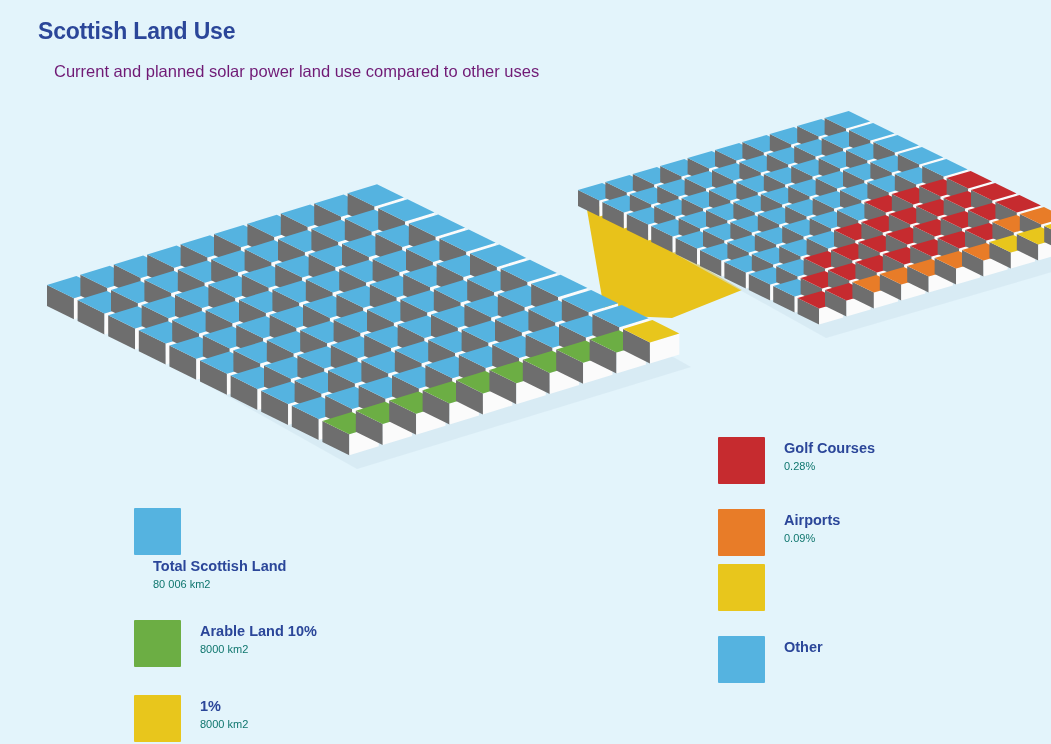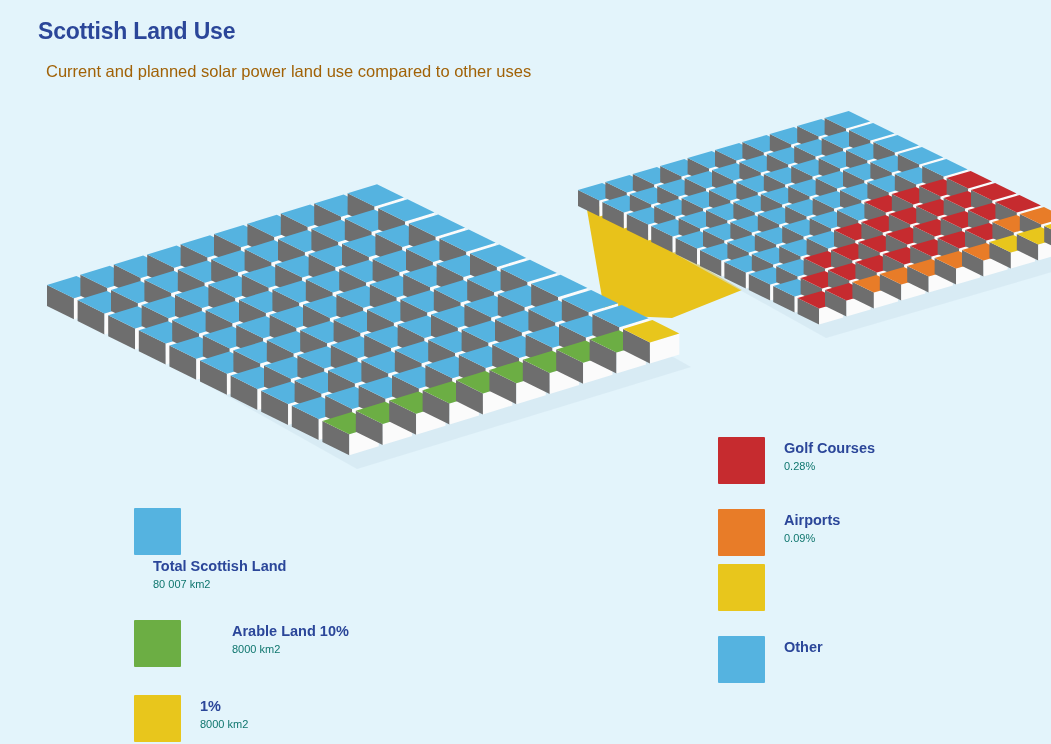--- a/index.html
+++ b/index.html
@@ -27,22 +27,22 @@
     font-size: 23px;
     font-weight: bold;
     color: #2b4699;
     letter-spacing: -0.2px;
     margin: 0;
     white-space: nowrap;
   }
   #page-subtitle {
     font-size: 16.5px;
     font-weight: normal;
-    color: #a16207;
-    margin: 17px 0 0 8px;
+    color: #701a75;
+    margin: 17px 0 0 16px;
     white-space: nowrap;
   }
 
   
   .iso-wrap { position: absolute; }
   .iso-svg { display: block; overflow: visible; }
 
   
   .legend-col { position: absolute; }
   .legend-row {
@@ -1107,24 +1107,24 @@
           </g>
         </g>
       </svg>
   </div>
 
   <div class="legend-col" id="legend-left" style="left:134px; top:508px; z-index:6;">
       <div class="legend-row" style="margin-bottom: 28px; flex-direction: column;">
         <div class="legend-swatch" style="background: rgb(85, 179, 224);"></div>
         <div class="legend-text">
           <div class="legend-label">Total Scottish Land</div>
-          <div class="legend-value">80 007 km2</div>
+          <div class="legend-value">80 006 km2</div>
         </div>
       </div>
-      <div class="legend-row" style="margin-bottom: 28px; gap: 32px;">
+      <div class="legend-row" style="margin-bottom: 28px;">
         <div class="legend-swatch" style="background: rgb(108, 174, 68);"></div>
         <div class="legend-text">
           <div class="legend-label">Arable Land 10%</div>
           <div class="legend-value">8000 km2</div>
         </div>
       </div>
       <div class="legend-row" style="margin-bottom: 28px;">
         <div class="legend-swatch" style="background: rgb(232, 198, 28);"></div>
         <div class="legend-text">
           <div class="legend-label">1%</div>

